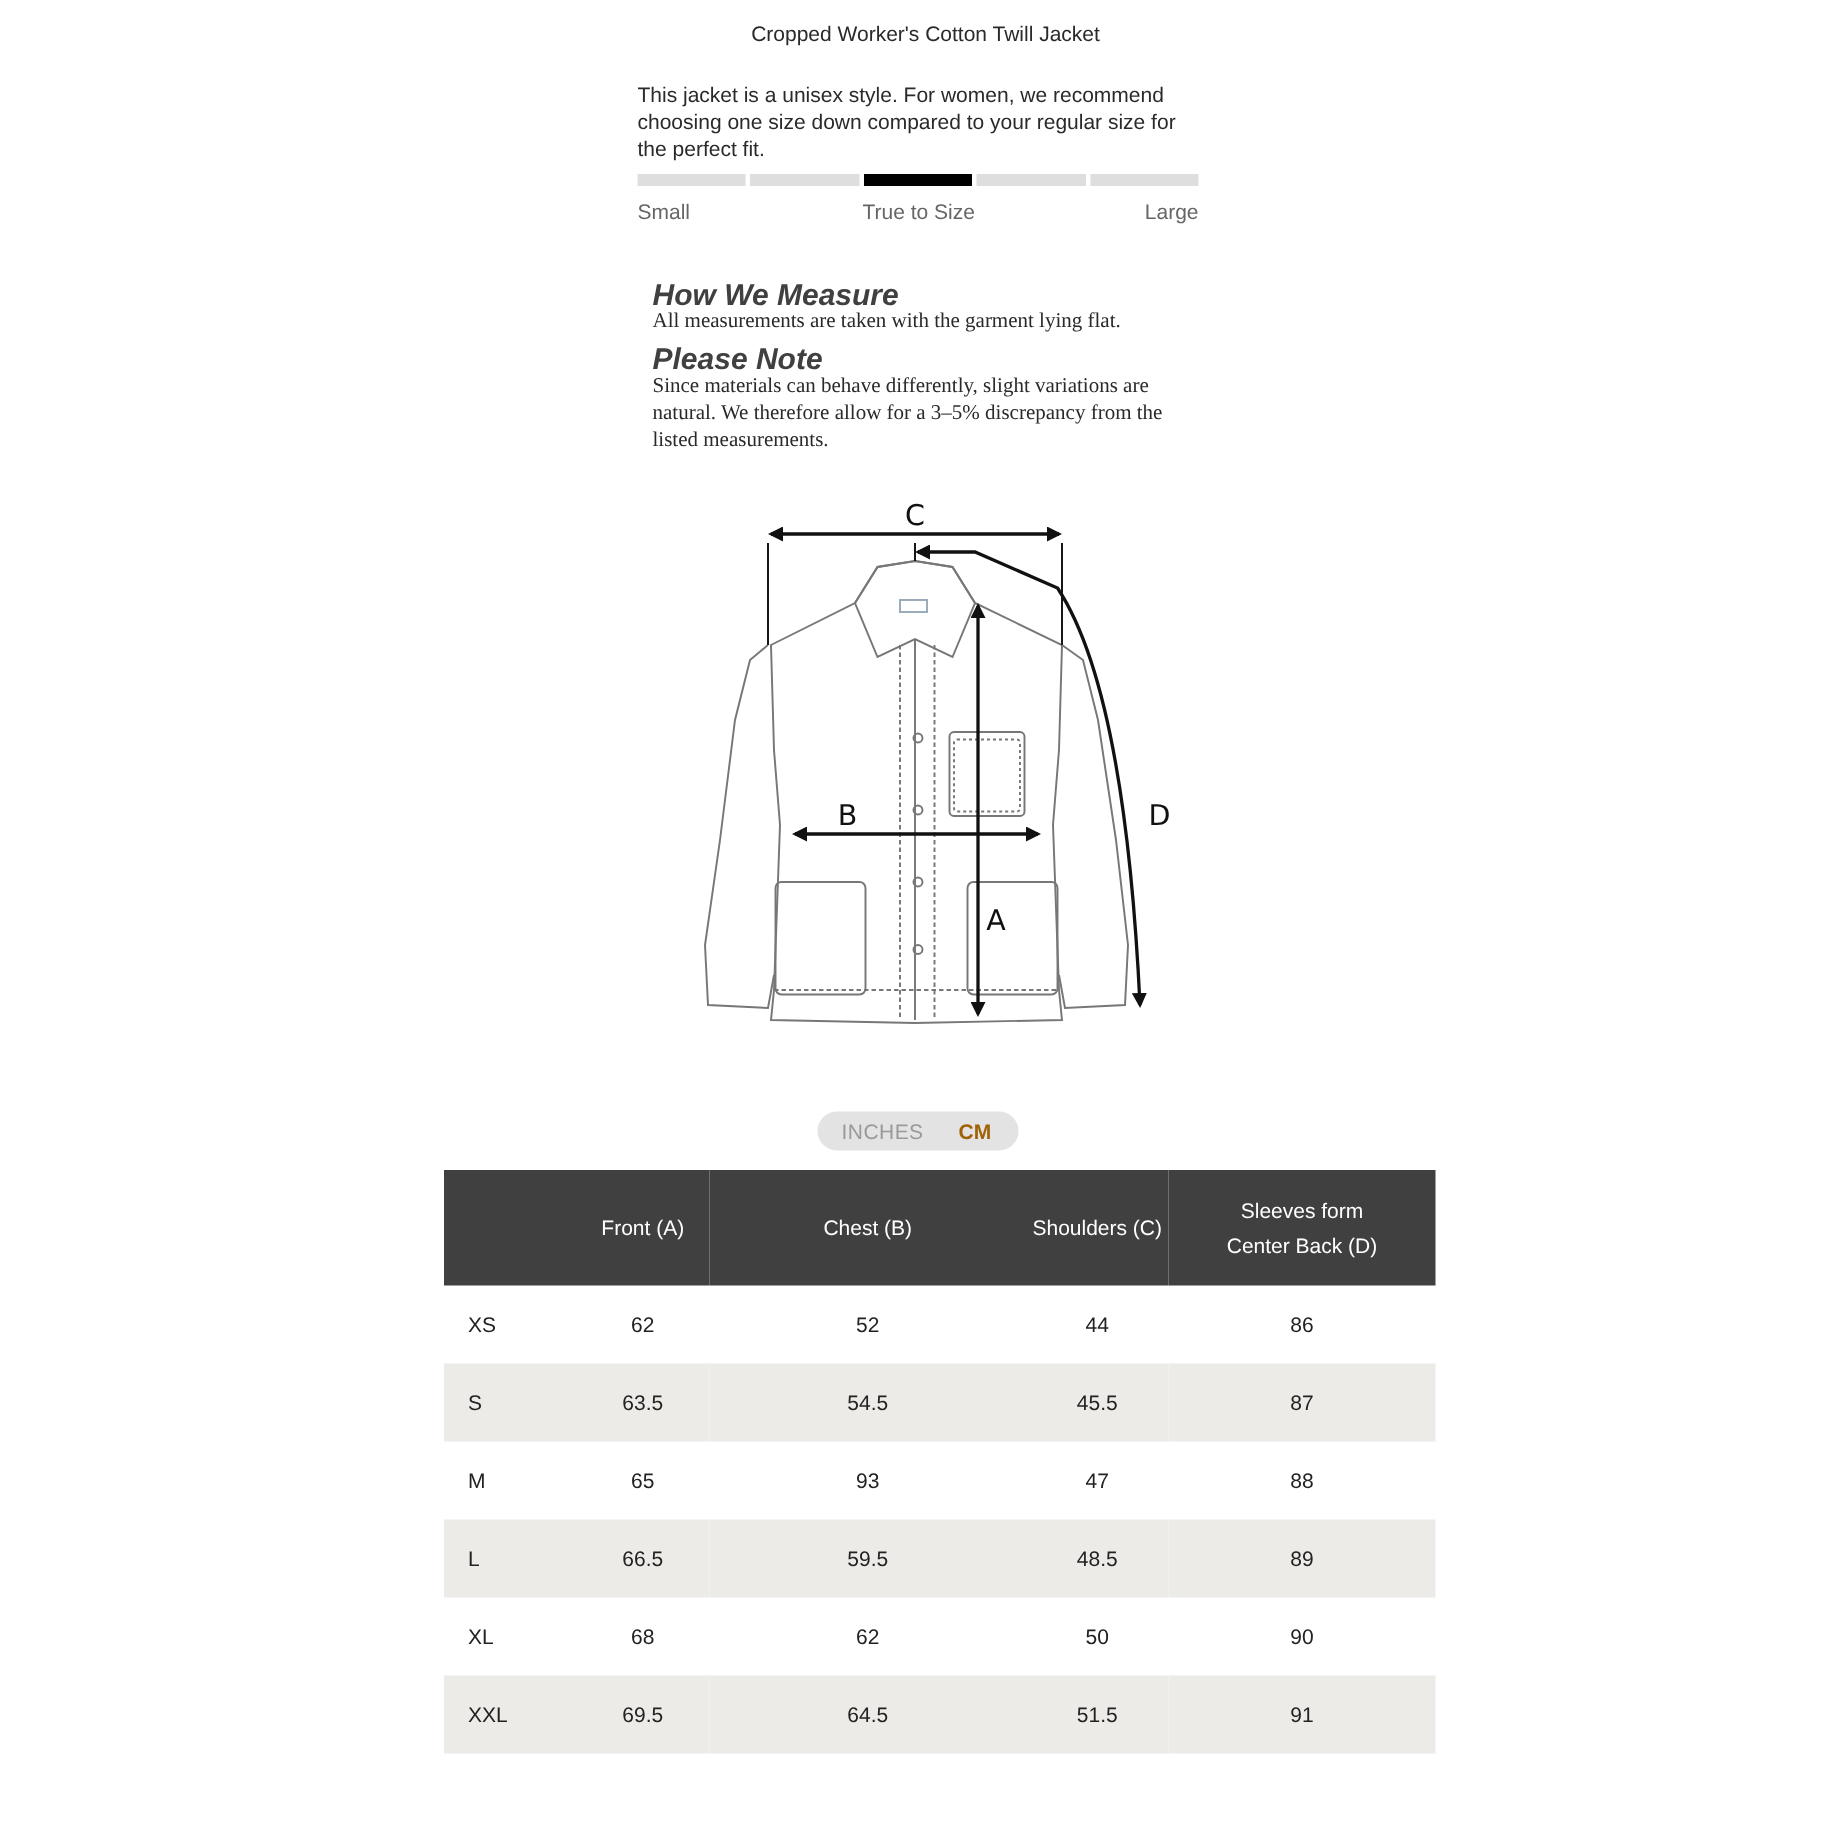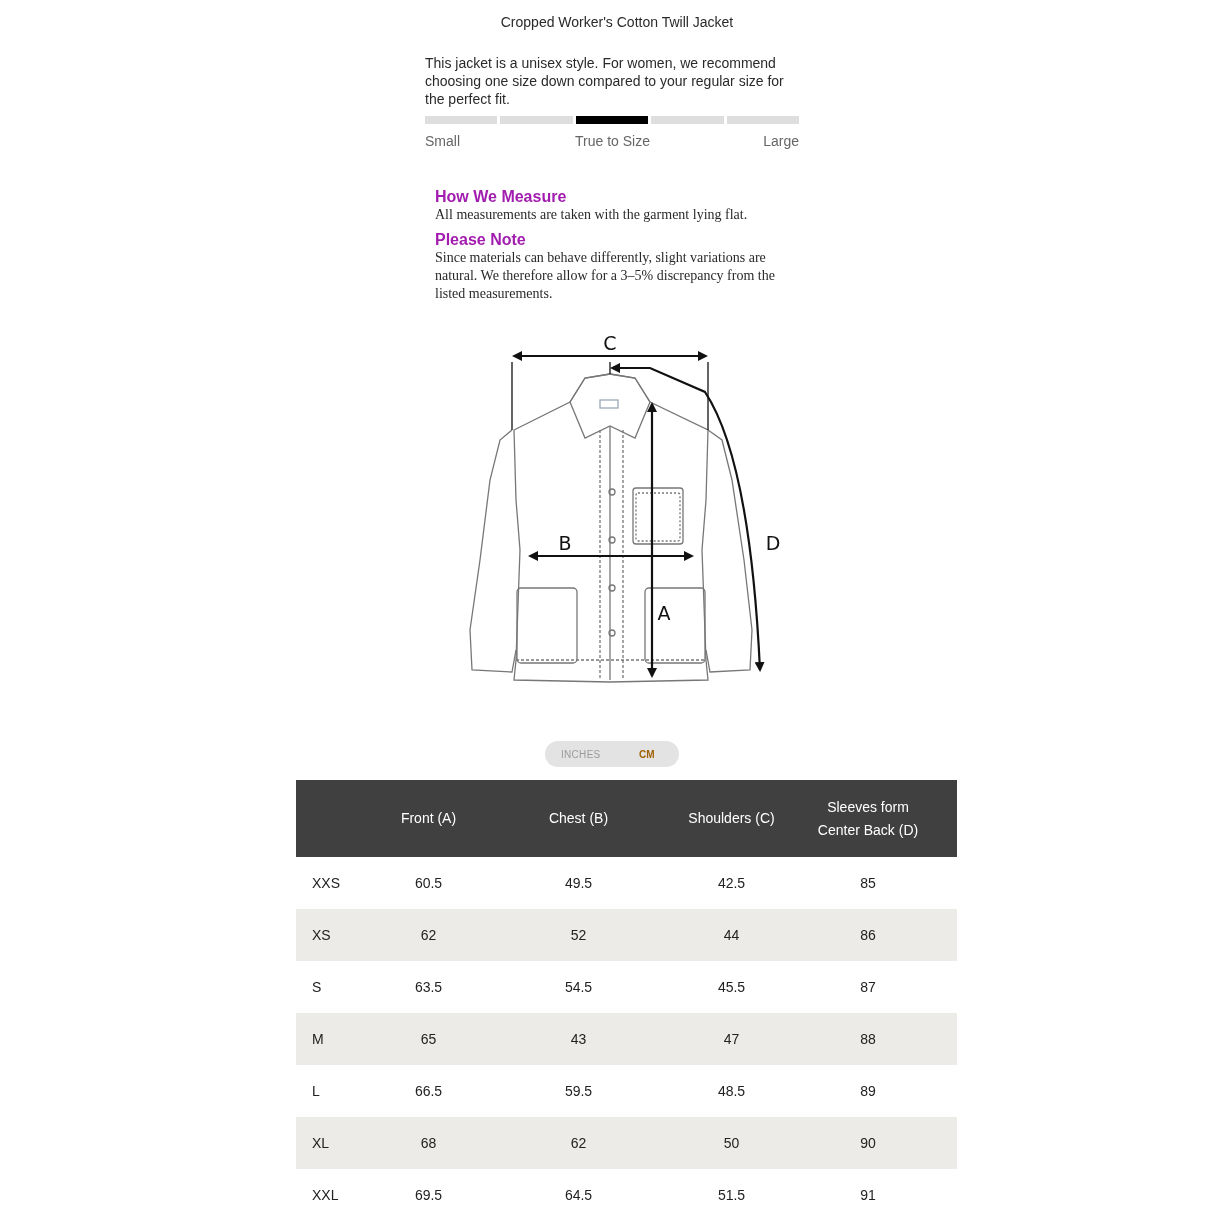--- a/index.html
+++ b/index.html
@@ -14,26 +14,26 @@
   .fit-seg { flex: 1; height: 8px; background: #dedede; }
   .fit-seg.active { background: #000; }
 
   .fit-labels { position: absolute; top: 133px; left: 425px; width: 374px; font-size: 14px; color: #666; }
   .fit-labels span { position: absolute; top: 0; }
   .fit-small { left: 0; }
   .fit-true { left: 150px; }
   .fit-large { right: 0; }
 
   .notes { position: absolute; top: 188px; left: 435px; width: 360px; font-size: 14px; line-height: 18px; color: #2a2a2a; }
-  .notes h3 { font-size: 16px; font-weight: bold; color: #a21caf; }
+  .notes h3 { font-size: 20px; font-weight: bold; color: #404040; font-style: italic; }
   .notes p { margin-bottom: 7px; font-family: Liberation Serif, serif; }
 
   .diagram { position: absolute; top: 330px; left: 460px; width: 330px; height: 360px; }
 
-  .unit-toggle { position: absolute; top: 741px; left: 545px; width: 134px; height: 26px; background: #e3e3e3; border-radius: 13px; display: flex; align-items: center; font-size: 10px; }
+  .unit-toggle { position: absolute; top: 741px; left: 545px; width: 134px; height: 26px; background: #e3e3e3; border-radius: 13px; display: flex; align-items: center; font-size: 14px; }
   .unit-opt { cursor: pointer; }
   .unit-inches { position: absolute; left: 16px; color: #9a9a9a; letter-spacing: 0.3px; }
   .unit-cm { position: absolute; left: 94px; color: #a16207; font-weight: bold; }
 
   .size-table { position: absolute; top: 780px; left: 296px; width: 661px; border-collapse: collapse; font-size: 14px; color: #222; }
   .size-table thead tr { background: #404040; height: 77px; }
   .size-table th { color: #fff; font-weight: normal; text-align: center; font-size: 14px; line-height: 23px; }
   .size-table td { height: 52px; text-align: center; }
   .size-table td.size-cell { text-align: left; padding-left: 16px; }
   .size-table tbody tr:nth-child(even) { background: #ecebe8; }
@@ -141,44 +141,37 @@
       <th class="col-b">Chest (B)</th>
       <th class="col-c">Shoulders (C)</th>
       <th class="col-d">
         <span>Sleeves form</span><br>
         <span>Center Back (D)</span>
       </th>
     </tr>
   </thead>
   <tbody>
     <tr>
-      <td class="size-cell">XXS</td>
-      <td>60.5</td>
-      <td>49.5</td>
-      <td>42.5</td>
-      <td>85</td>
-    </tr>
-    <tr>
       <td class="size-cell">XS</td>
       <td>62</td>
       <td>52</td>
       <td>44</td>
       <td>86</td>
     </tr>
     <tr>
       <td class="size-cell">S</td>
       <td>63.5</td>
       <td>54.5</td>
       <td>45.5</td>
       <td>87</td>
     </tr>
     <tr>
       <td class="size-cell">M</td>
       <td>65</td>
-      <td>43</td>
+      <td>93</td>
       <td>47</td>
       <td>88</td>
     </tr>
     <tr>
       <td class="size-cell">L</td>
       <td>66.5</td>
       <td>59.5</td>
       <td>48.5</td>
       <td>89</td>
     </tr>

